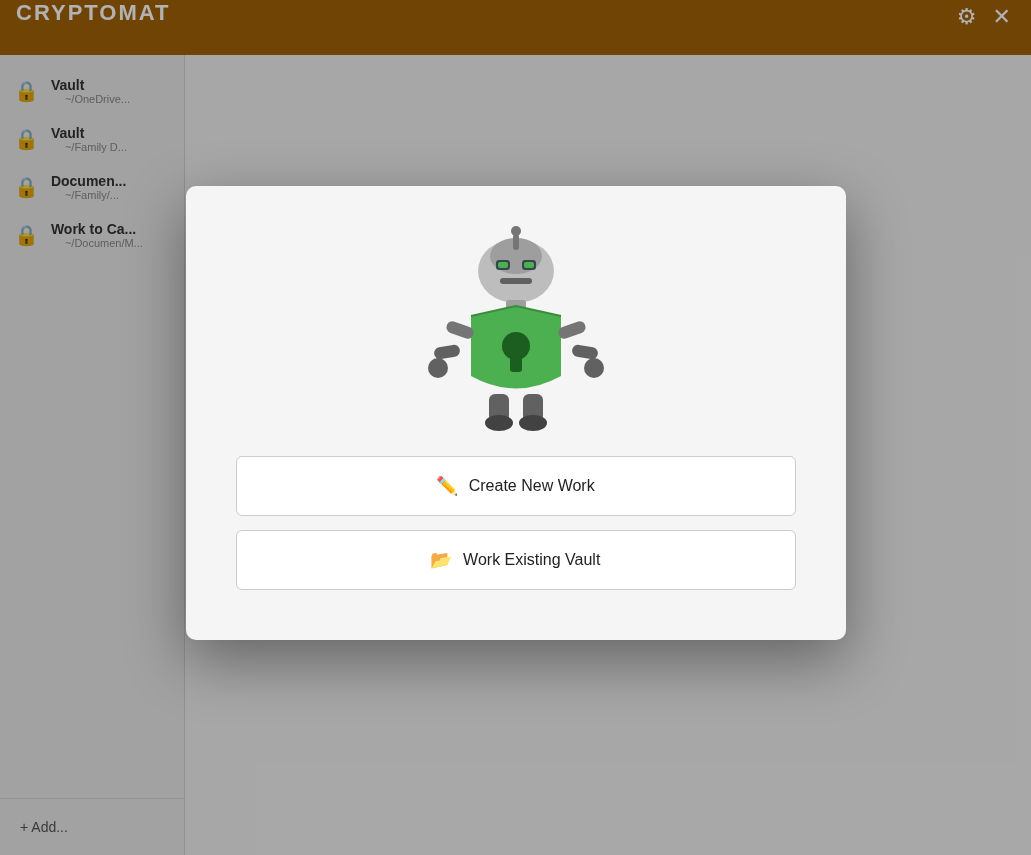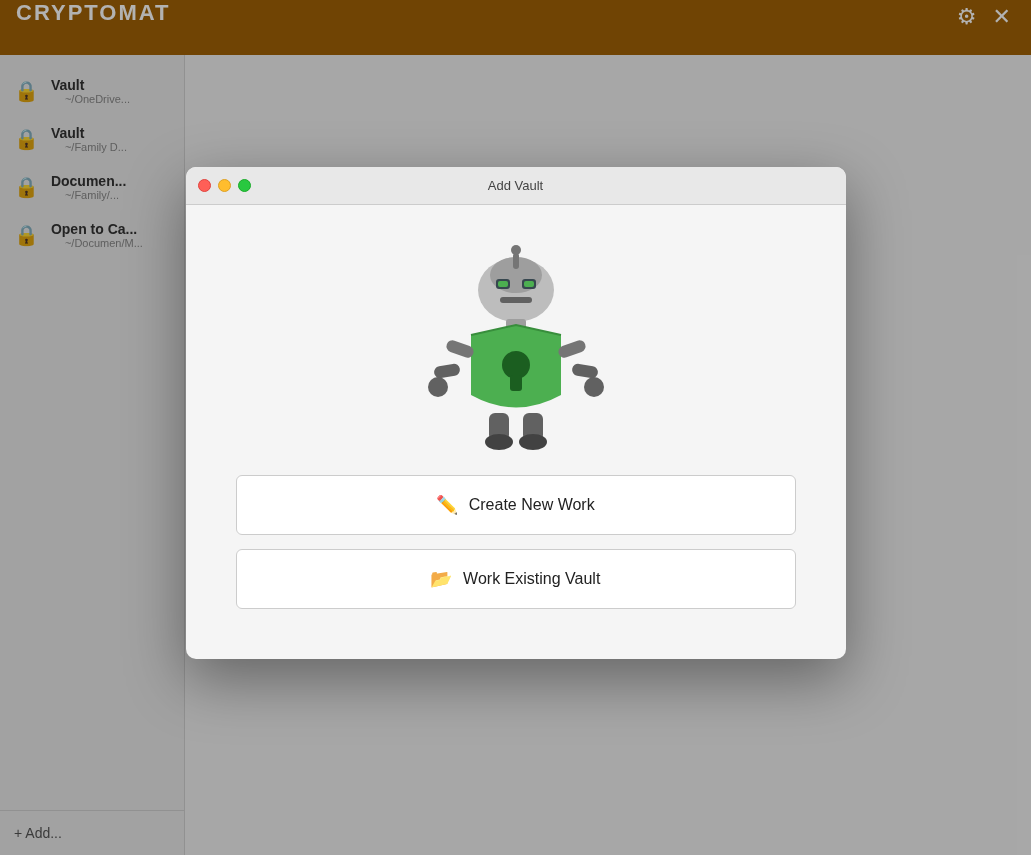--- a/index.html
+++ b/index.html
@@ -95,21 +95,21 @@
     }
 
     .vault-path {
       font-size: 11px;
       color: #888;
       margin-left: 14px;
     }
 
     .sidebar-bottom {
       margin-top: auto;
-      padding: 14px;
+      padding: 20px;
       border-top: 1px solid #d0d0d0;
     }
 
     .add-vault-link {
       color: #555;
       font-size: 14px;
       cursor: pointer;
       display: flex;
       align-items: center;
       gap: 4px;
@@ -265,46 +265,38 @@
         <span class="vault-lock-icon">🔒</span>
         <div class="vault-info">
           <span class="vault-name">Documen...</span>
           <span class="vault-path">~/Family/...</span>
         </div>
       </div>
 
       <div class="vault-item">
         <span class="vault-lock-icon">🔒</span>
         <div class="vault-info">
-          <span class="vault-name">Open to Ca...</span>
+          <span class="vault-name">Work to Ca...</span>
           <span class="vault-path">~/Documen/M...</span>
         </div>
       </div>
 
       <div class="sidebar-bottom">
         <span class="add-vault-link">+ Add...</span>
       </div>
     </div>
 
     <div class="center-content"></div>
 
   </div>
 </div>
 
 <div class="modal-overlay">
   <div class="modal">
 
-    <div class="modal-titlebar">
-      <div class="window-controls">
-        <span class="wc-btn wc-close"></span>
-        <span class="wc-btn wc-min"></span>
-        <span class="wc-btn wc-max"></span>
-      </div>
-      <span class="modal-title">Add Vault</span>
-    </div>
 
     <div class="modal-body">
 
       <div class="mascot-container">
         <svg viewBox="0 0 200 220" width="200" height="220" xmlns="http://www.w3.org/2000/svg">
 
           <ellipse cx="100" cy="55" rx="38" ry="32" fill="#bdbdbd"></ellipse>
 
           <ellipse cx="100" cy="40" rx="26" ry="18" fill="#9e9e9e"></ellipse>
 

